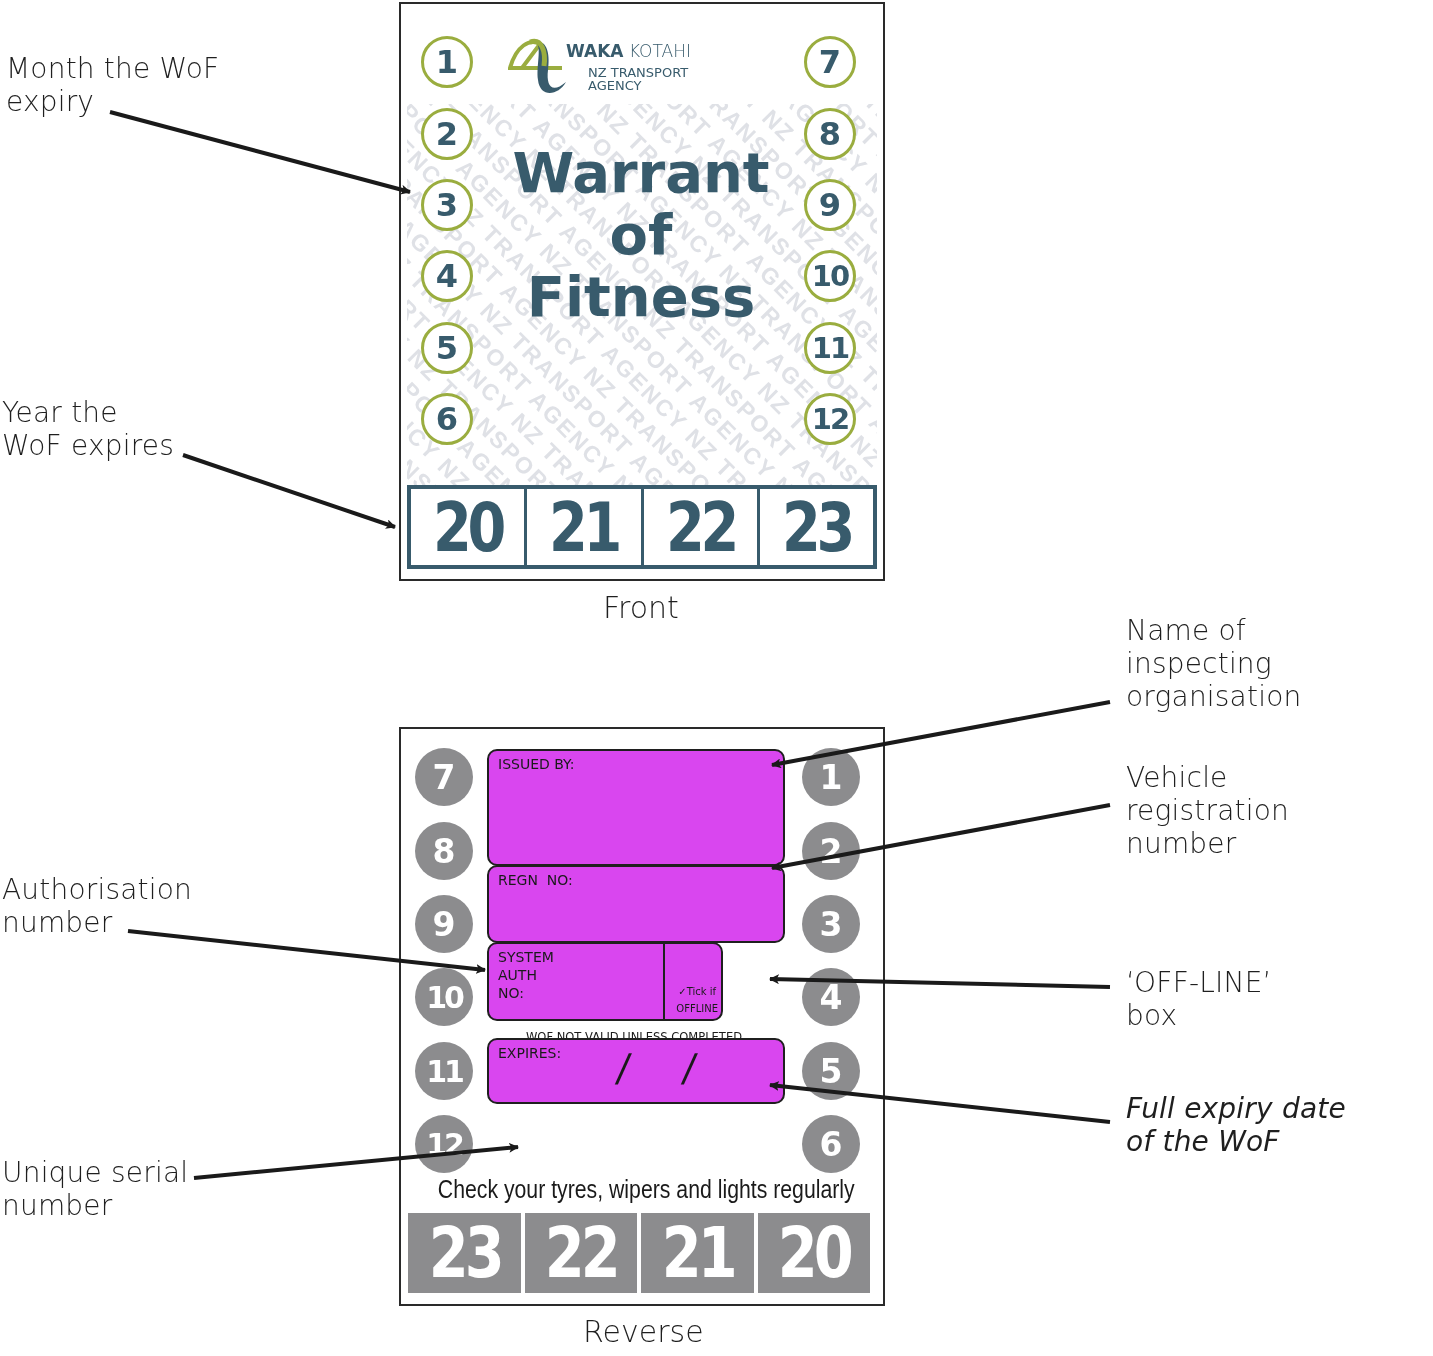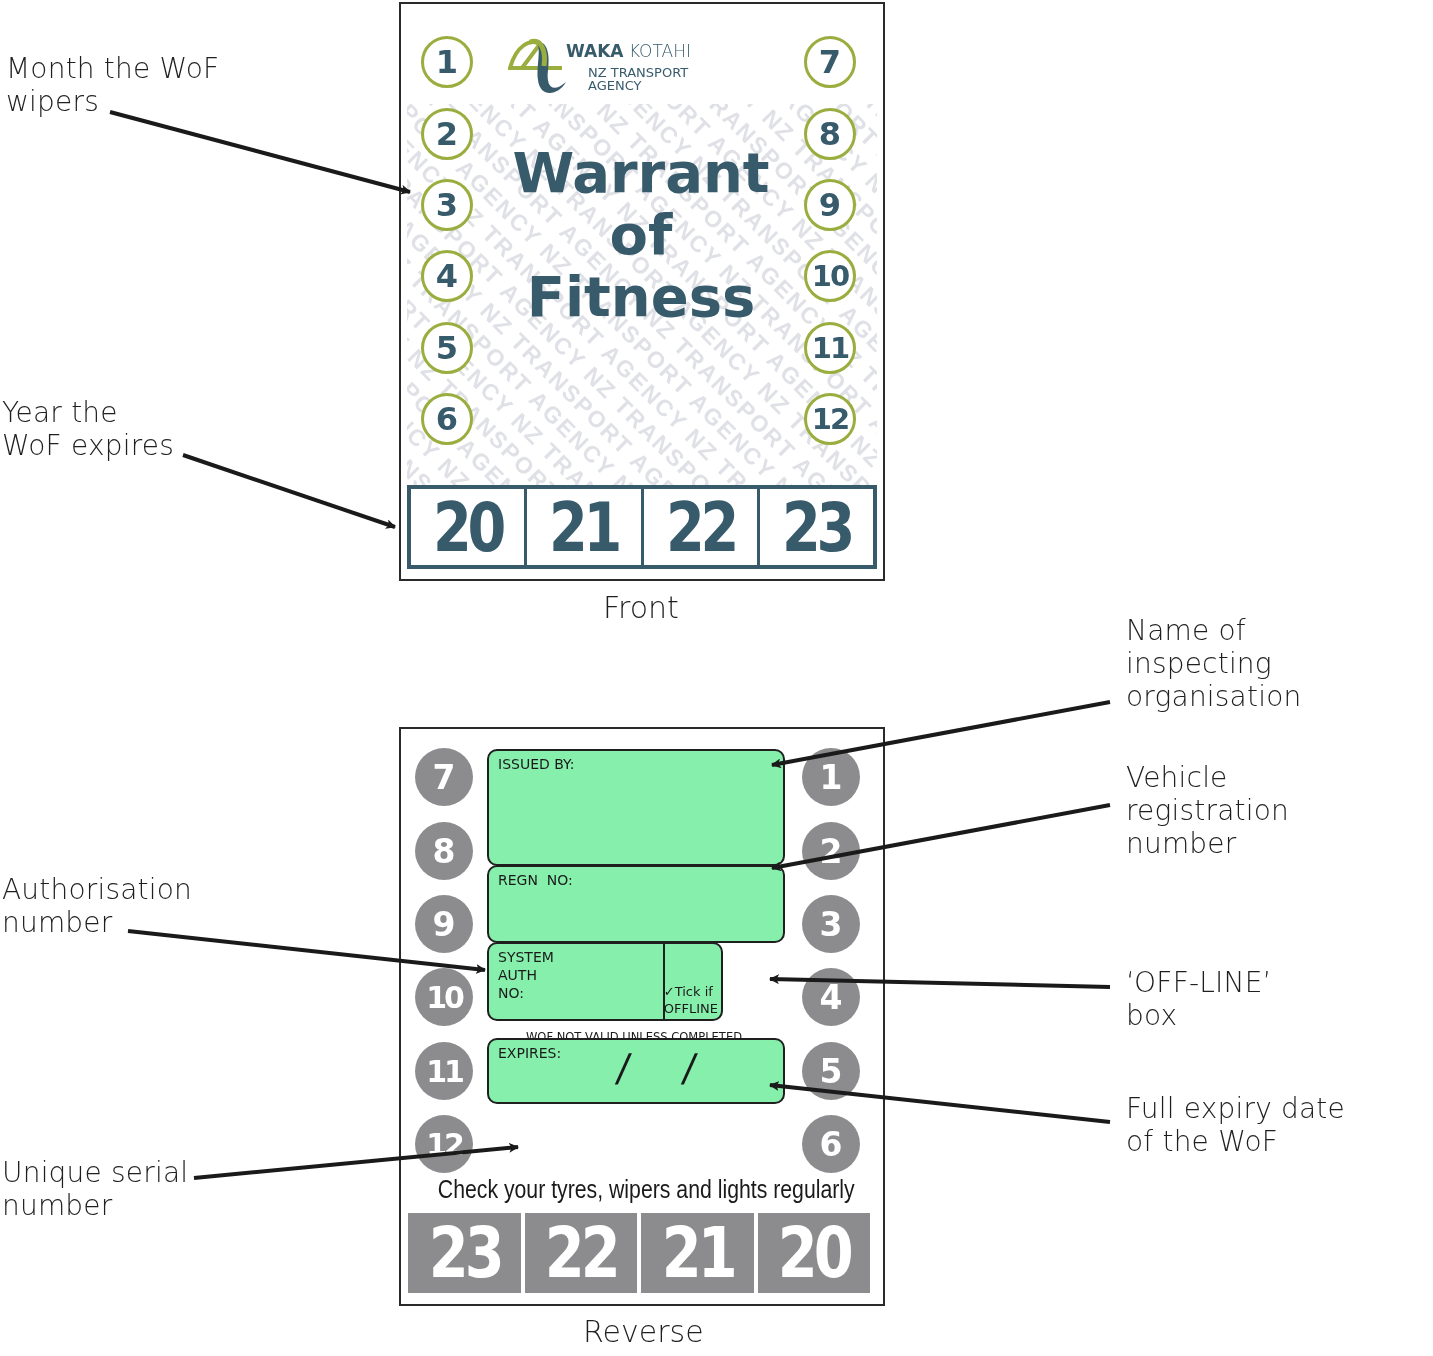--- a/index.html
+++ b/index.html
@@ -46,26 +46,26 @@
 
   .caption { position: absolute; font-family: "DejaVu Sans", sans-serif; font-size: 30px; color: #1f1f1f; font-weight: 300; }
 
   
   #reverse { left: 399px; top: 727px; width: 486px; height: 579px; }
   .month-dot { position: absolute; width: 58px; height: 58px; border-radius: 50%; background: #8c8c8e;
      display: flex; align-items: center; justify-content: center; color: #fff;
      font-family: "DejaVu Sans", sans-serif; font-weight: bold; font-size: 33px; }
   .month-dot.two { font-size: 30px; letter-spacing: -3px; }
 
-  .field { position: absolute; border: 2px solid #1f1f1f; border-radius: 10px; box-sizing: border-box; background: #86efac; }
+  .field { position: absolute; border: 2px solid #1f1f1f; border-radius: 10px; box-sizing: border-box; background: #d946ef; }
   .field-label { position: absolute; left: 9px; top: 4px; font-family: "DejaVu Sans", sans-serif;
      font-size: 14px; line-height: 18px; color: #1a1a1a; }
   .offline { position: absolute; right: 0; top: 0; bottom: 0; width: 56px; border-left: 2px solid #1f1f1f; }
   .offline-text { position: absolute; right: 3px; bottom: 2px; font-family: "DejaVu Sans", sans-serif;
-     font-size: 13px; line-height: 17px; text-align: left; color: #1a1a1a; white-space: nowrap; }
+     font-size: 10px; line-height: 17px; text-align: center; color: #1a1a1a; white-space: nowrap; }
   .notice { position: absolute; left: 88px; top: 293px; width: 290px; text-align: center;
      font-family: "DejaVu Sans", sans-serif; font-size: 11.5px; color: #1a1a1a; white-space: nowrap; margin-top: 8px; }
   .slash { position: absolute; font-family: "DejaVu Sans", sans-serif; font-size: 38px; color: #1a1a1a; top: 6px; }
 
   .check-line { position: absolute; left: 0; top: 446px; width: 482px; text-align: center;
      font-family: "Liberation Sans Narrow", "Liberation Sans", sans-serif; font-size: 25px; color: #1a1a1a; }
   .check-line span { display: inline-block; transform: scaleX(0.85); white-space: nowrap; }
 
   .years-back { position: absolute; left: 7px; top: 484px; width: 462px; height: 80px; display: flex; gap: 4px; }
   .years-back .yr-b { flex: 1; background: #8c8c8e; display: flex; align-items: center; justify-content: center;
@@ -73,21 +73,21 @@
   .years-back .yr-b span { color: #fff; font-family: "DejaVu Sans", sans-serif; font-weight: bold;
      font-size: 70px; letter-spacing: -5px; display: inline-block; transform: scaleX(0.82); }
 
   svg.arrows { position: absolute; left: 0; top: 0; width: 1433px; height: 1356px; pointer-events: none; }
 </style>
 </head>
 <body>
 
 <div class="annot" style="left:6px; top:52px;">
   <span>Month the WoF</span>
-  <span>wipers</span>
+  <span>expiry</span>
 </div>
 <div class="annot" style="left:2px; top:396px;">
   <span>Year the</span>
   <span>WoF expires</span>
 </div>
 <div class="annot" style="left:2px; top:873px;">
   <span>Authorisation</span>
   <span>number</span>
 </div>
 <div class="annot" style="left:2px; top:1156px;">
@@ -102,21 +102,21 @@
 </div>
 <div class="annot" style="left:1126px; top:761px;">
   <span>Vehicle</span>
   <span>registration</span>
   <span>number</span>
 </div>
 <div class="annot" style="left:1126px; top:966px;">
   <span>‘OFF-LINE’</span>
   <span>box</span>
 </div>
-<div class="annot" style="left:1126px; top:1092px;">
+<div class="annot" style="left:1126px; top:1092px;font-style:italic;">
   <span>Full expiry date</span>
   <span>of the WoF</span>
 </div>
 
 <div class="card" id="front">
   <div class="watermark">
     <div class="watermark-inner" id="watermark-inner">
         <div>NZ TRANSPORT AGENCY NZ TRANSPORT AGENCY NZ TRANSPORT AGENCY NZ TRANSPORT AGENCY </div>
         <div>SPORT AGENCY NZ TRANSPORT AGENCY NZ TRANSPORT AGENCY NZ TRANSPORT AGENCY NZ TRAN</div>
         <div>GENCY NZ TRANSPORT AGENCY NZ TRANSPORT AGENCY NZ TRANSPORT AGENCY NZ TRANSPORT A</div>

